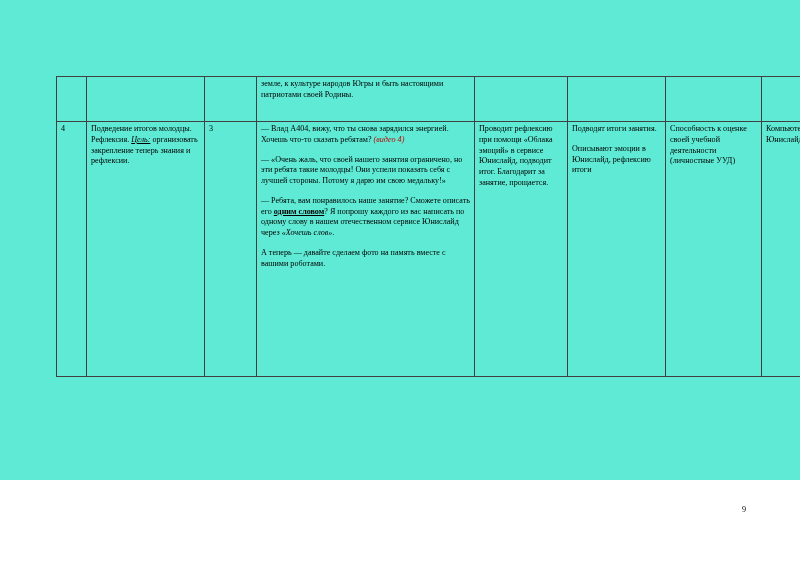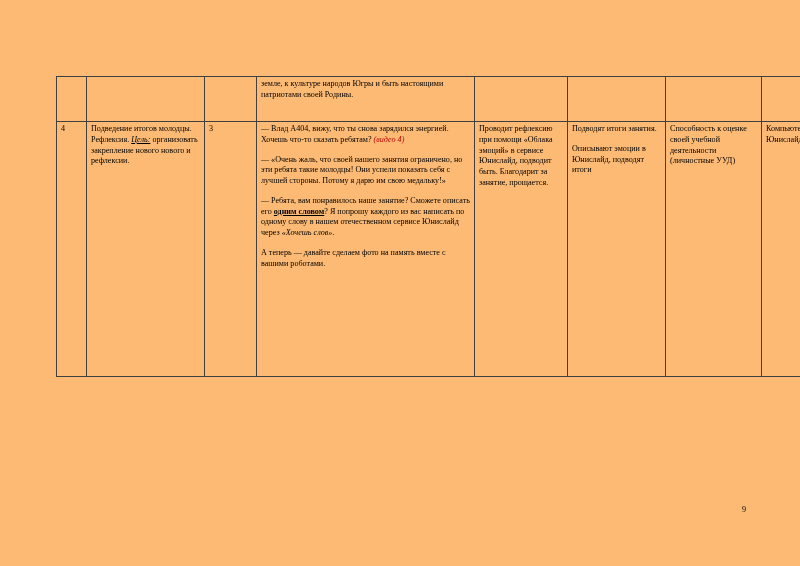--- a/index.html
+++ b/index.html
@@ -13,22 +13,22 @@
     font-family: "Liberation Serif", "DejaVu Serif", serif;
     color: #000000;
     position: relative;
     overflow: hidden;
   }
   .page {
     position: absolute;
     left: 0;
     top: 0;
     width: 800px;
-    height: 566px;
-    background: #fdba74;
+    height: 480px;
+    background: #5eead4;
   }
   .doc-table {
     position: absolute;
     left: 56px;
     top: 76px;
     width: 734px;
     border-collapse: collapse;
     table-layout: fixed;
     font-size: 8.1px;
     line-height: 1.33;
@@ -95,37 +95,37 @@
         <td class="c5"></td>
         <td class="c6"></td>
         <td class="c7"></td>
         <td class="c8"></td>
       </tr>
 
       <tr class="row-main">
         <td class="c1">4</td>
 
         <td class="c2">
-          <p class="tight"><span>Подведение итогов молодцы. Рефлексия.</span> <span class="u-label">Цель:</span><span> организовать закрепление нового нового и рефлексии.</span></p>
+          <p class="tight"><span>Подведение итогов молодцы. Рефлексия.</span> <span class="u-label">Цель:</span><span> организовать закрепление теперь знания и рефлексии.</span></p>
         </td>
 
         <td class="c3">3</td>
 
         <td class="c4">
           <p class="para"><span>— Влад А404, вижу, что ты снова зарядился энергией. Хочешь что-то сказать ребятам? </span><span class="red-ital">(видео 4)</span></p>
           <p class="para">— «Очень жаль, что своей нашего занятия ограничено, но эти ребята такие молодцы! Они успели показать себя с лучшей стороны. Потому я дарю им свою медальку!»</p>
           <p class="para"><span>— Ребята, вам понравилось наше занятие? Сможете описать его </span><span class="bold">одним словом</span><span>? Я попрошу каждого из вас написать по одному слову в нашем отечественном сервисе Юнислайд через </span><span class="ital">«Хочешь слов»</span><span>.</span></p>
           <p class="para">А теперь — давайте сделаем фото на память вместе с вашими роботами.</p>
         </td>
 
-        <td class="c5">Проводит рефлексию при помощи «Облака эмоций» в сервисе Юнислайд, подводит быть. Благодарит за занятие, прощается.</td>
+        <td class="c5">Проводит рефлексию при помощи «Облака эмоций» в сервисе Юнислайд, подводит итог. Благодарит за занятие, прощается.</td>
 
         <td class="c6">
           <p class="para">Подводят итоги занятия.</p>
-          <p class="para">Описывают эмоции в Юнислайд, подводят итоги</p>
+          <p class="para">Описывают эмоции в Юнислайд, рефлексию итоги</p>
         </td>
 
         <td class="c7">Способность к оценке своей учебной деятельности (личностные УУД)</td>
 
         <td class="c8">Компьютер, платформа Юнислайд</td>
       </tr>
     </tbody>
   </table>
 
   <div class="page-number">9</div>

